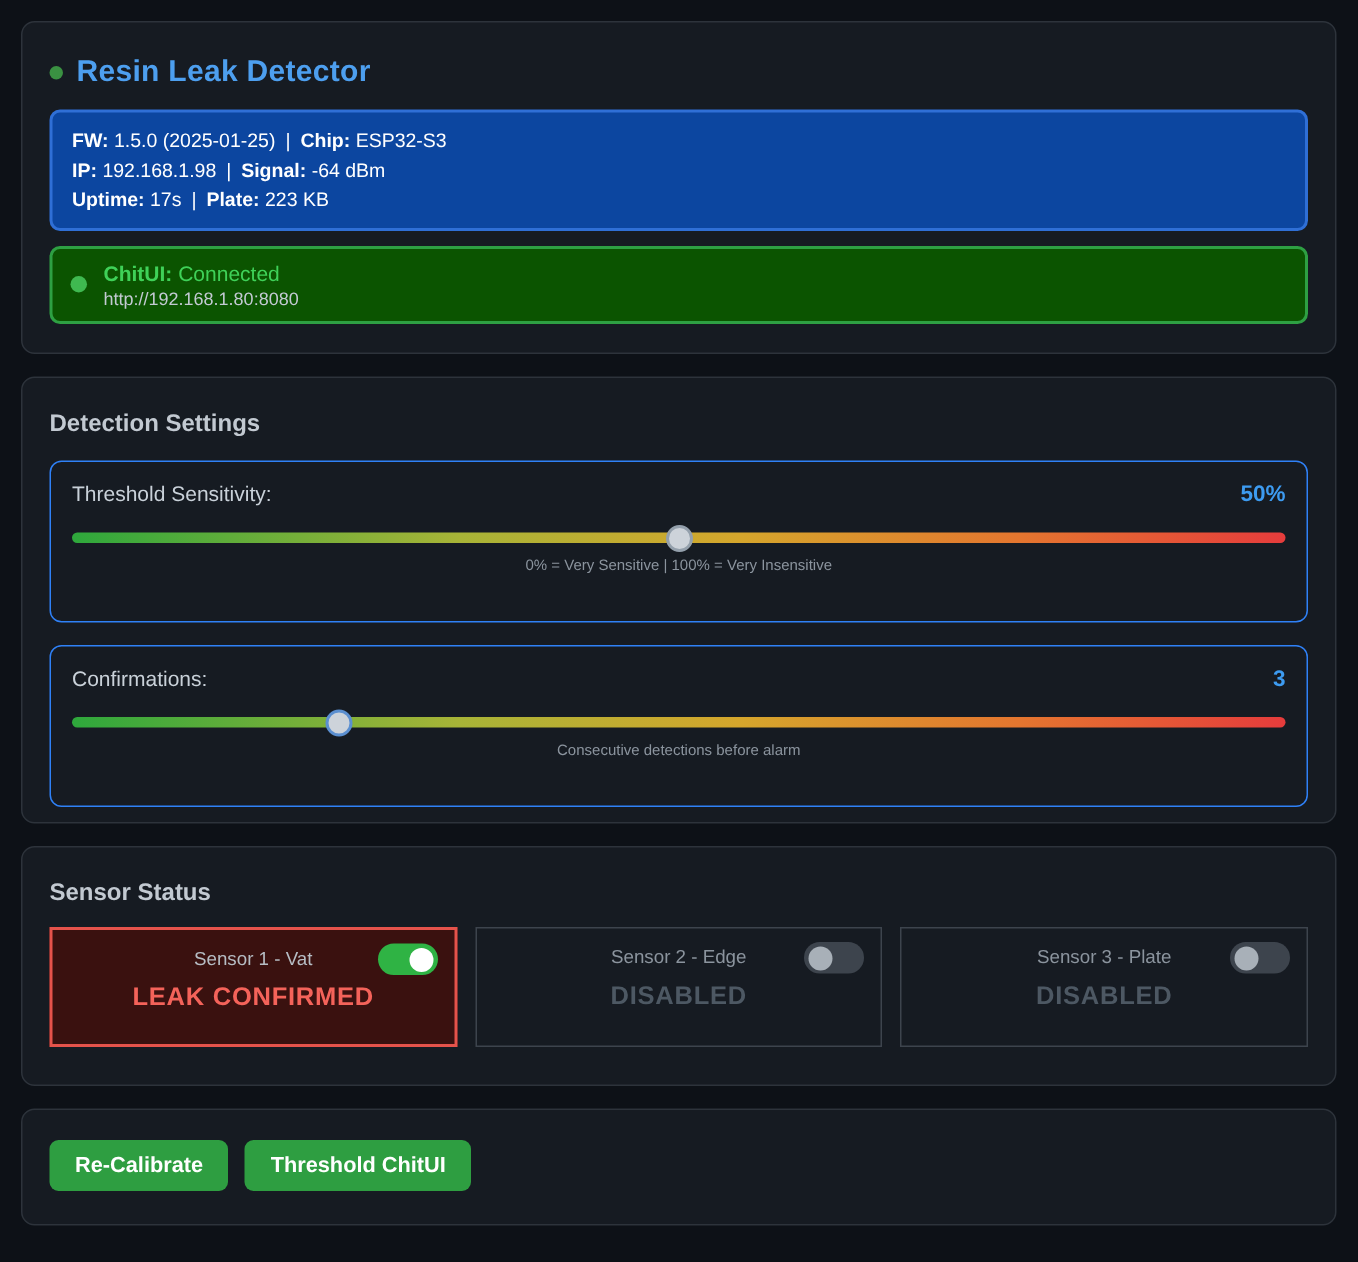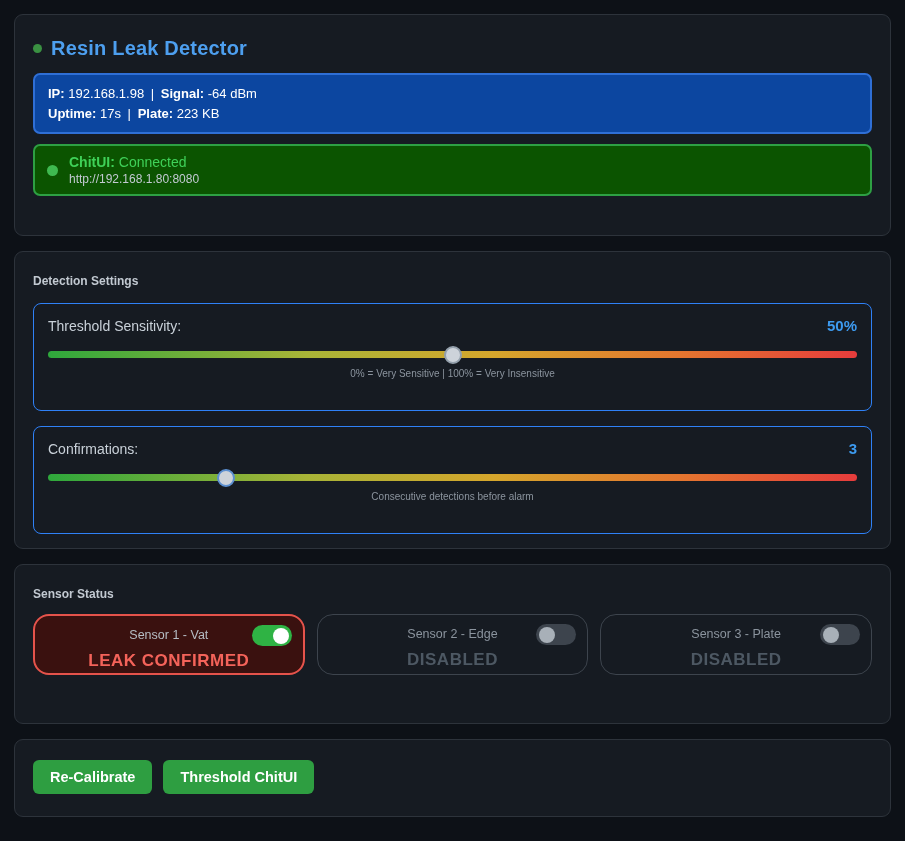--- a/index.html
+++ b/index.html
@@ -57,21 +57,21 @@
   .dot-lg {
     width: 11px; height: 11px; border-radius: 50%;
     background: #3fb950; flex: 0 0 auto;
   }
   .chitui-line1 { color: #3fd158; font-size: 14px; }
   .chitui-line1 b { font-weight: bold; }
   .chitui-url { color: #c3cad2; font-size: 12px; margin-top: 2px; }
 
   
   .section-heading {
-    font-size: 12px; font-weight: bold; color: #c2c9d1; margin-top: 6px;
+    font-size: 16px; font-weight: bold; color: #c2c9d1; margin-top: 6px;
   }
 
   
   .setting-card {
     border: 1px solid #2f81f7;
     border-radius: 8px;
     padding: 13px 14px 12px;
     margin-top: 15px;
     height: 108px;
   }
@@ -103,22 +103,22 @@
     font-size: 10px;
     color: #8b949e;
   }
 
   
   .sensor-grid {
     display: grid; grid-template-columns: 1fr 1fr 1fr; gap: 12px; margin-top: 13px;
   }
   .sensor-card {
     position: relative;
-    border-radius: 16px;
-    height: 61px;
+    border-radius: 0;
+    height: 80px;
     padding-top: 12px;
     text-align: center;
   }
   .sensor-card.alarm {
     background: #3a110f;
     border: 2px solid #e5534b;
   }
   .sensor-card.disabled {
     background: transparent;
     border: 1px solid #3d444d;
@@ -162,20 +162,27 @@
 <body>
 
 <section class="panel panel-device">
   <div class="title-row">
     <span class="dot-sm"></span>
     <h1 class="page-title">Resin Leak Detector</h1>
   </div>
 
   <div class="info-box">
     <div>
+      <b>FW:</b>
+      <span>1.5.0 (2025-01-25)</span>
+      <span class="sep">|</span>
+      <b>Chip:</b>
+      <span>ESP32-S3</span>
+    </div>
+    <div>
       <b>IP:</b>
       <span>192.168.1.98</span>
       <span class="sep">|</span>
       <b>Signal:</b>
       <span>-64 dBm</span>
     </div>
     <div>
       <b>Uptime:</b>
       <span>17s</span>
       <span class="sep">|</span>

